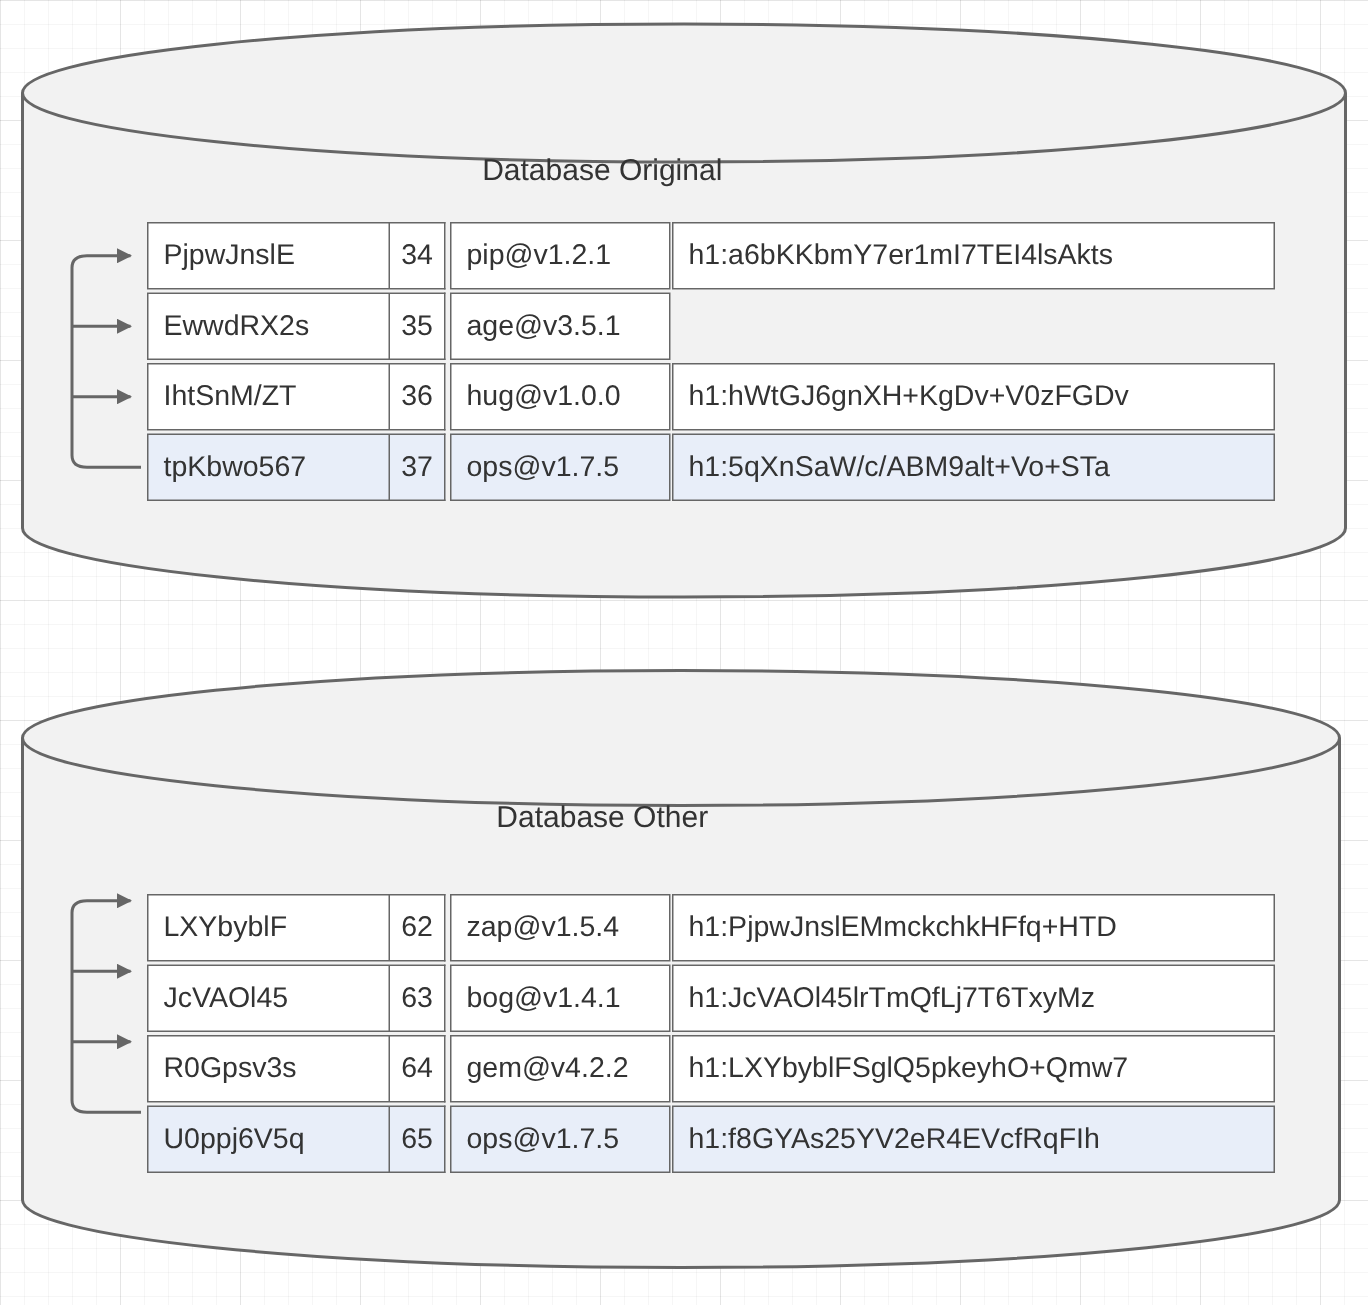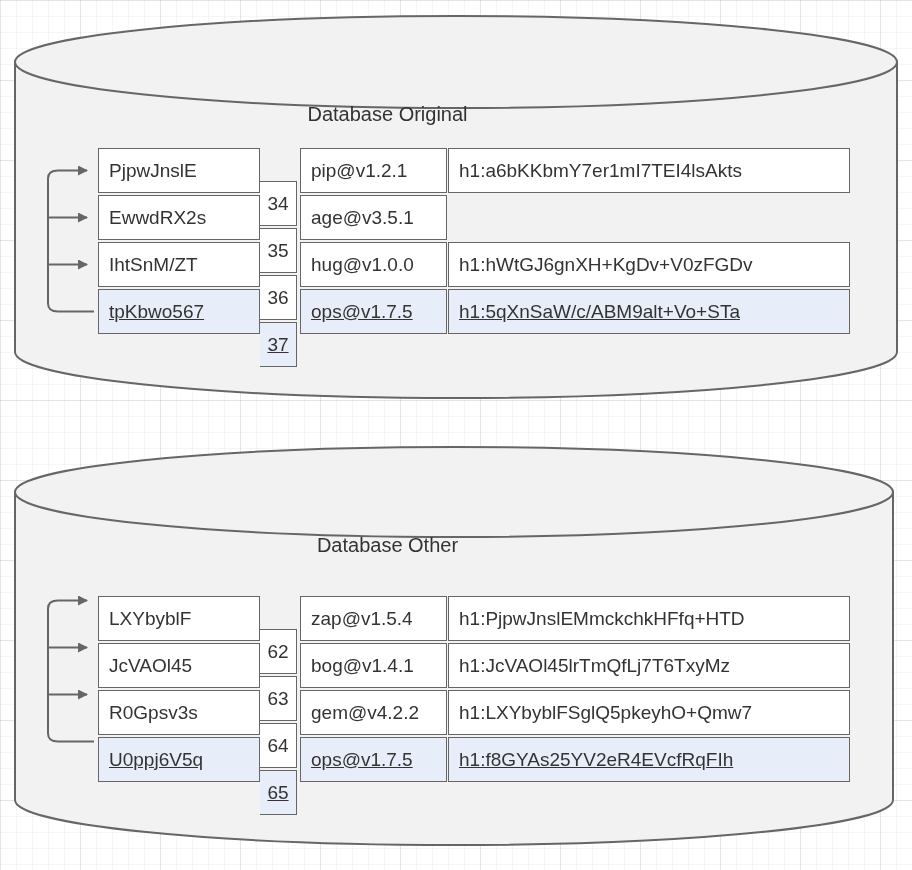--- a/index.html
+++ b/index.html
@@ -14,45 +14,45 @@
     background-color:#ffffff;
     background-image:
       linear-gradient(to right, rgba(0,0,0,0.07) 1px, transparent 1px),
       linear-gradient(to bottom, rgba(0,0,0,0.07) 1px, transparent 1px),
       linear-gradient(to right, rgba(0,0,0,0.035) 1px, transparent 1px),
       linear-gradient(to bottom, rgba(0,0,0,0.035) 1px, transparent 1px);
     background-size:80px 80px, 80px 80px, 16px 16px, 16px 16px;
   }
   .underlay{position:absolute;left:0;top:0;}
   .db-title{
-    position:absolute;left:14px;width:747px;
+    position:absolute;left:28px;width:747px;
     text-align:center;
     font-size:20px;color:#333333;
   }
   .tbl{
     position:absolute;left:98px;
     display:flex;flex-direction:column;gap:2px;
   }
   .row{display:flex;height:45px;}
   .cell{
     box-sizing:border-box;
     height:45px;
     border:1.5px solid #666666;
     background:#ffffff;
     color:#333333;
     font-size:19px;
     display:flex;align-items:center;
     padding:0 10px;
     white-space:nowrap;overflow:hidden;
   }
   .cell.name{width:162px;}
-  .cell.idn{width:37px;border-left:none;justify-content:center;padding:0 4px;margin-top:33px;}
+  .cell.idn{width:37px;border-left:none;justify-content:center;padding:0 4px;}
   .cell.module{width:147px;margin-left:3px;}
   .cell.hash{width:402px;margin-left:1px;}
-  .row.hl .cell{background:#e8eef9;text-decoration:underline;}
+  .row.hl .cell{background:#e8eef9;}
 </style>
 </head>
 <body>
 
 <div class="canvas">
 
   <svg class="underlay" width="912" height="870" viewBox="0 0 912 870">
     <defs>
       <marker id="arrow" markerUnits="userSpaceOnUse" markerWidth="10" markerHeight="10" viewBox="0 0 10 10" refX="9" refY="5" orient="auto">
         <path d="M0,0 L10,5 L0,10 Z" fill="#666666"></path>

